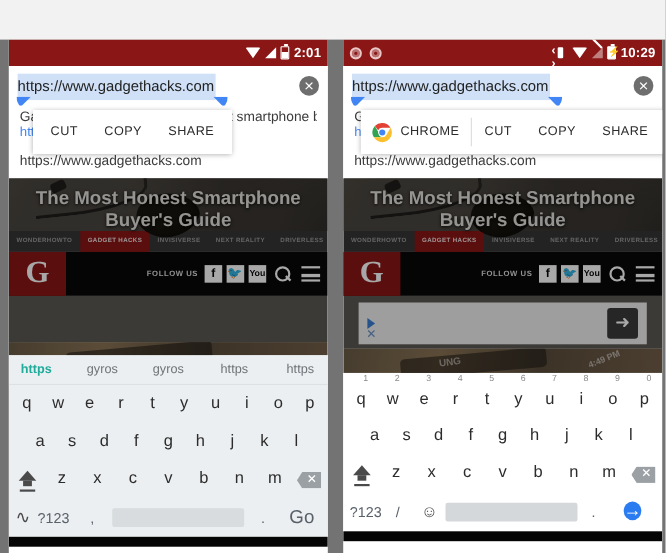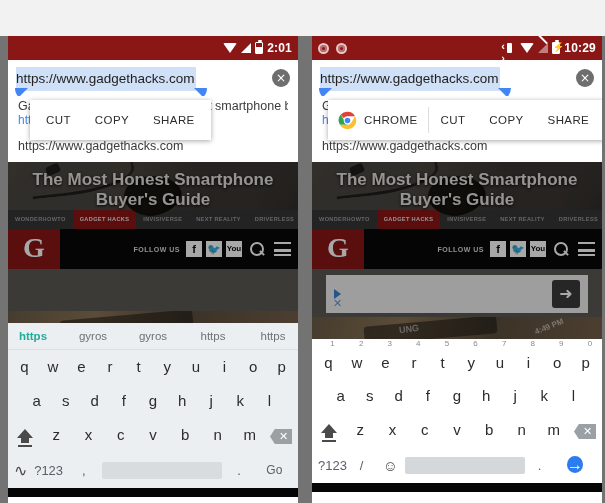--- a/index.html
+++ b/index.html
@@ -283,21 +283,21 @@
     display:inline-block; width: 22px; height: 15px; background:#9aa0a4;
     position: relative; color:#fff; font-size: 11px; line-height: 15px;
     clip-path: polygon(22% 0, 100% 0, 100% 100%, 22% 100%, 0 50%);
     padding-left: 5px;
   }
   .spacebar {
     flex: 0 0 120px; height: 17px; background: #d8dcde; border-radius: 2px;
   }
   .kb.mat .spacebar { background: #d5d8da; }
   .k-small { font-size: 13px; color: #58606a; }
-  .go-key { font-size: 12px; color: #58606a; }
+  .go-key { font-size: 17px; color: #58606a; }
   .glide {
     display:inline-block; width: 17px; height: 15px;
     color:#4a4a4a; font-size: 16px; line-height: 15px;
   }
   .enter-circle {
     width: 34px; height: 34px; border-radius: 50%; background: #2b7cf0;
     color:#fff; font-size: 16px; line-height: 34px; text-align:center;
     margin: 0 auto;
   }
   .emoji-key { font-size: 15px; color: #4a4a4a; }

